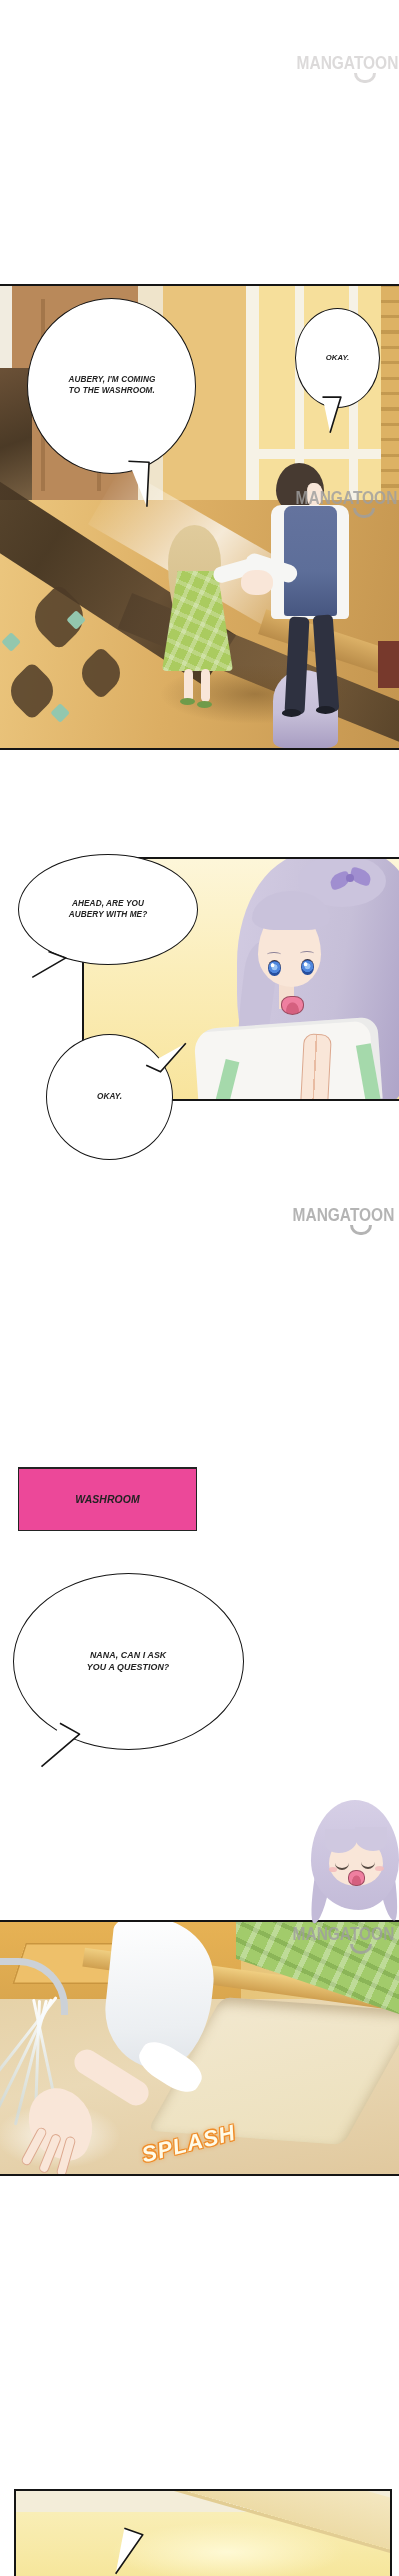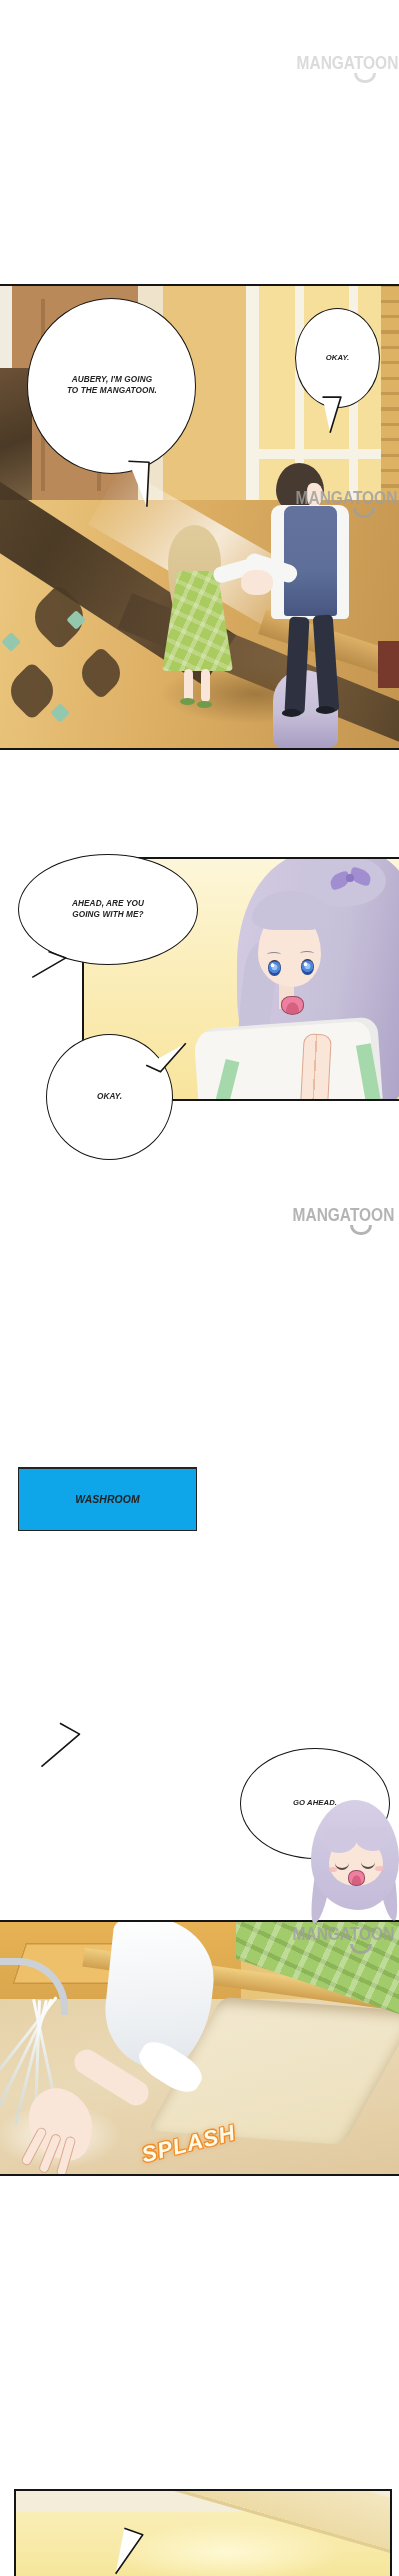--- a/index.html
+++ b/index.html
@@ -121,21 +121,21 @@
   .w-neck{left:195px;top:125px;width:15.4px;height:25px;background:#f5dfd0;}
   .w-robe{left:112px;top:164px;width:184px;height:82px;background:var(--robe-white);
     border-radius:23px 16.4px 0 0;transform:rotate(-4deg);box-shadow:inset -7.7px 3.3px 0 rgba(150,160,175,.12);}
   .w-trimL{left:136px;top:201px;width:14.3px;height:46px;background:var(--robe-green);transform:rotate(14deg);}
   .w-trimR{left:277px;top:185px;width:15.4px;height:60px;background:var(--robe-green);transform:rotate(-10deg);}
   .w-hands{left:218px;top:175px;width:26px;height:69px;background:var(--skin);
     border:1.1px solid #dca88e;border-radius:10px 10px 5.5px 5.5px;transform:rotate(3deg);
     background-image:linear-gradient(90deg,transparent 0 11px,#e8bba2 11px 12.6px,transparent 12.6px);}
 
   
-  .washbox{position:absolute;left:18px;top:1467px;width:177px;height:61px;background:#0ea5e9;
+  .washbox{position:absolute;left:18px;top:1467px;width:177px;height:61px;background:#ec4899;
     border:1.6px solid #232323;border-top-width:2.7px;display:flex;align-items:center;justify-content:center;z-index:5;}
 
   
   .bubble{background:#fff;border:1.6px solid var(--ink);border-radius:50%;display:flex;
     flex-direction:column;align-items:center;justify-content:center;text-align:center;z-index:10;}
   .btext{font-weight:bold;font-style:italic;color:#232323;line-height:1.32;letter-spacing:0.1px;}
   .b1{left:27.4px;top:298px;width:167px;height:174px;font-size:8.2px;}
   .b2{left:295px;top:308px;width:83px;height:98px;font-size:7.7px;}
   .b3{left:18px;top:854px;width:178px;height:109px;font-size:8.2px;}
   .b4{left:46px;top:1034px;width:125px;height:124px;font-size:8.2px;}
@@ -266,22 +266,22 @@
     <div class="man-shoe1"></div>
     <div class="man-shoe2"></div>
   </section>
 
   <div class="wm wm-1">
     <span class="wm-text">MANGATOON</span>
     <div class="wm-smile"></div>
   </div>
 
   <div class="bubble b1">
-    <div class="btext">AUBERY, I'M GOING</div>
-    <div class="btext">TO THE MANGATOON.</div>
+    <div class="btext">AUBERY, I'M COMING</div>
+    <div class="btext">TO THE WASHROOM.</div>
   </div>
   <svg class="tail" style="left:123px;top:459px;" width="38" height="50" viewBox="0 0 70 92">
     <path d="M10,4 L48,6 L44,88" fill="#fff" stroke="#151515" stroke-width="3" stroke-linejoin="round"></path>
   </svg>
 
   <div class="bubble b2">
     <div class="btext">OKAY.</div>
   </div>
   <svg class="tail" style="left:318px;top:396px;" width="27.4" height="39" viewBox="0 0 50 72">
     <path d="M8,2 L42,2 L22,68" fill="#fff" stroke="#151515" stroke-width="3" stroke-linejoin="round"></path>
@@ -304,21 +304,21 @@
     <div class="w-eye w-eyeR"></div>
     <div class="w-mouth"></div>
     <div class="w-robe"></div>
     <div class="w-trimL"></div>
     <div class="w-trimR"></div>
     <div class="w-hands"></div>
   </section>
 
   <div class="bubble b3">
     <div class="btext">AHEAD, ARE YOU</div>
-    <div class="btext">GOING WITH ME?</div>
+    <div class="btext">AUBERY WITH ME?</div>
   </div>
   <svg class="tail" style="left:28.5px;top:950px;" width="39" height="31" viewBox="0 0 72 56">
     <path d="M36,2 L68,14 L6,50" fill="#fff" stroke="#151515" stroke-width="3" stroke-linejoin="round"></path>
   </svg>
 
   <div class="bubble b4">
     <div class="btext">OKAY.</div>
   </div>
   <svg class="tail" style="left:144px;top:1041px;" width="44" height="33" viewBox="0 0 80 60">
     <path d="M4,44 L30,56 L76,4" fill="#fff" stroke="#151515" stroke-width="3" stroke-linejoin="round"></path>
@@ -326,27 +326,28 @@
 
   <div class="wm wm-2">
     <span class="wm-text">MANGATOON</span>
     <div class="wm-smile"></div>
   </div>
 
   <div class="washbox">
     <span class="btext" style="font-size:10.4px;">WASHROOM</span>
   </div>
 
+  <div class="bubble b5">
+    <div class="btext">NANA, CAN I ASK</div>
+    <div class="btext">YOU A QUESTION?</div>
+  </div>
   <svg class="tail" style="left:36px;top:1720px;" width="49" height="50" viewBox="0 0 90 92">
     <path d="M44,6 L80,26 L10,86" fill="#fff" stroke="#151515" stroke-width="3" stroke-linejoin="round"></path>
   </svg>
 
-  <div class="bubble b6">
-    <div class="btext">GO AHEAD.</div>
-  </div>
 
   <div class="chibi">
     <div class="ch-strandL"></div>
     <div class="ch-strandR"></div>
     <div class="ch-hair"></div>
     <div class="ch-face"></div>
     <div class="ch-bangL"></div>
     <div class="ch-bangR"></div>
     <div class="ch-eye ch-eyeL"></div>
     <div class="ch-eye ch-eyeR"></div>

